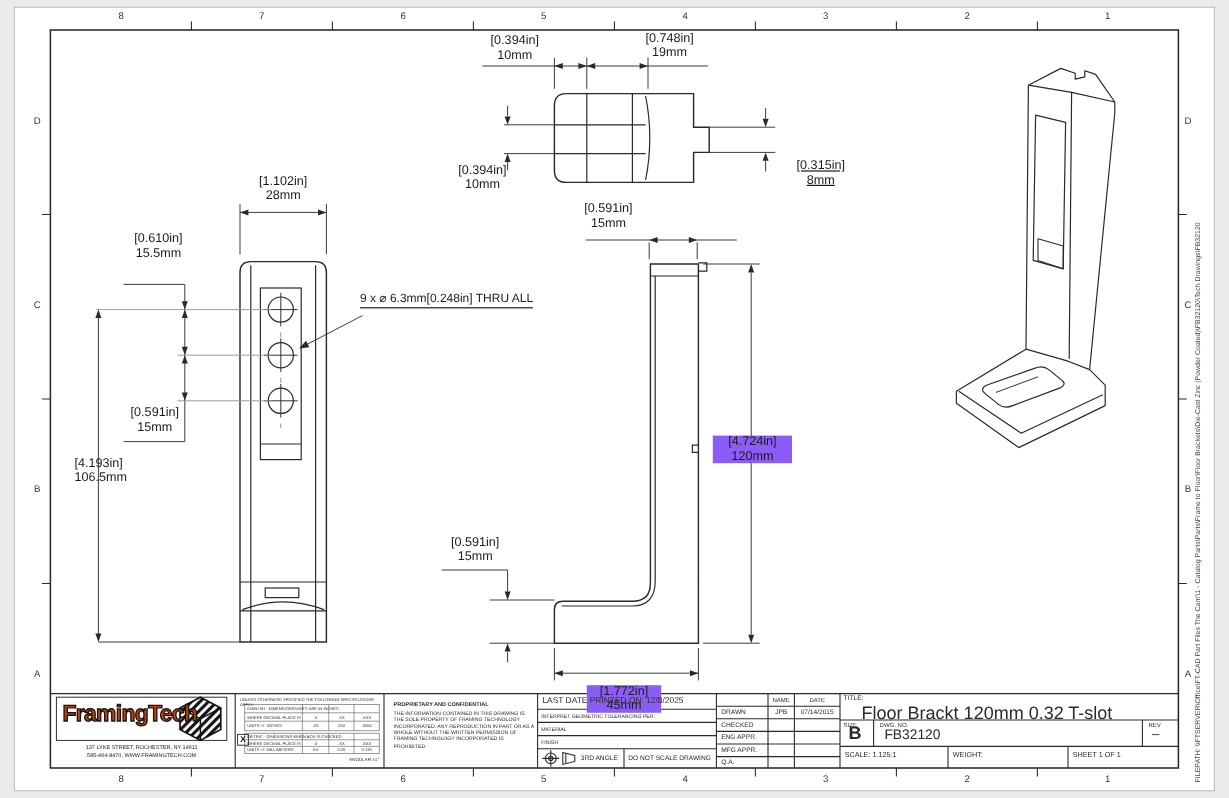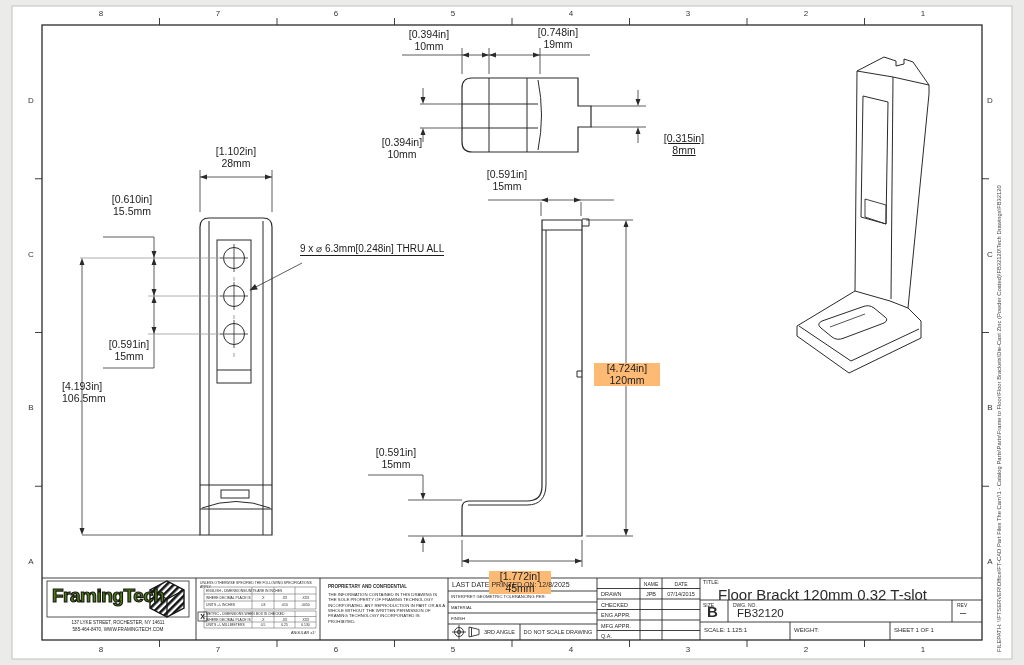--- a/index.html
+++ b/index.html
@@ -3,32 +3,32 @@
 <meta charset="utf-8">
 <style>
   html,body{margin:0;padding:0;background:#ebebe9;font-family:"Liberation Sans",sans-serif;}
   #canvas{position:relative;width:1024px;height:665px;overflow:hidden;background:#ebebe9;}
   #linework{position:absolute;left:0;top:0;z-index:1;}
   .lbl{position:absolute;z-index:2;color:#1c1c1c;white-space:nowrap;}
   .zone{font-size:8px;color:#333;text-align:center;width:20px;}
   .dim{font-size:10.5px;line-height:1.1;text-align:center;letter-spacing:0;}
   .dim div{white-space:nowrap;}
   .dim.left{text-align:left;}
-  .dim.bg{background:#fdba74;padding:0 2px;}
+  .dim.bg{background:#8b5cf6;padding:0 2px;}
   .note{font-size:10px;border-bottom:1px solid #1c1c1c;padding-bottom:1px;}
   .tb{color:#2a2a2a;}
   .t34{font-size:3.4px;}
   .t43{font-size:4.3px;white-space:normal;line-height:1.25;}
   .t46{font-size:4.6px;}
   .t5{font-size:5px;}
   .t55{font-size:5.5px;}
   .t6{font-size:6px;}
   .t7{font-size:7px;}
   .ctr{text-align:center;}
-  .logo{font-size:19px;font-weight:800;letter-spacing:-0.5px;color:#4d7c0f;-webkit-text-stroke:1.1px #141414;}
+  .logo{font-size:19px;font-weight:800;letter-spacing:-0.5px;color:#c2410c;-webkit-text-stroke:1.1px #141414;}
   .addr{font-size:4.6px;text-align:center;color:#222;}
   .chk{width:9px;height:9px;font-size:7px;font-weight:bold;text-align:center;line-height:9px;}
   .filepath{font-size:5.8px;color:#444;transform:rotate(-90deg);transform-origin:0 0;width:630px;}
   .titleval{font-size:15px;}
   .big{font-size:15px;font-weight:bold;}
   .dwg{font-size:11.5px;}
 </style>
 </head>
 <body>
 

